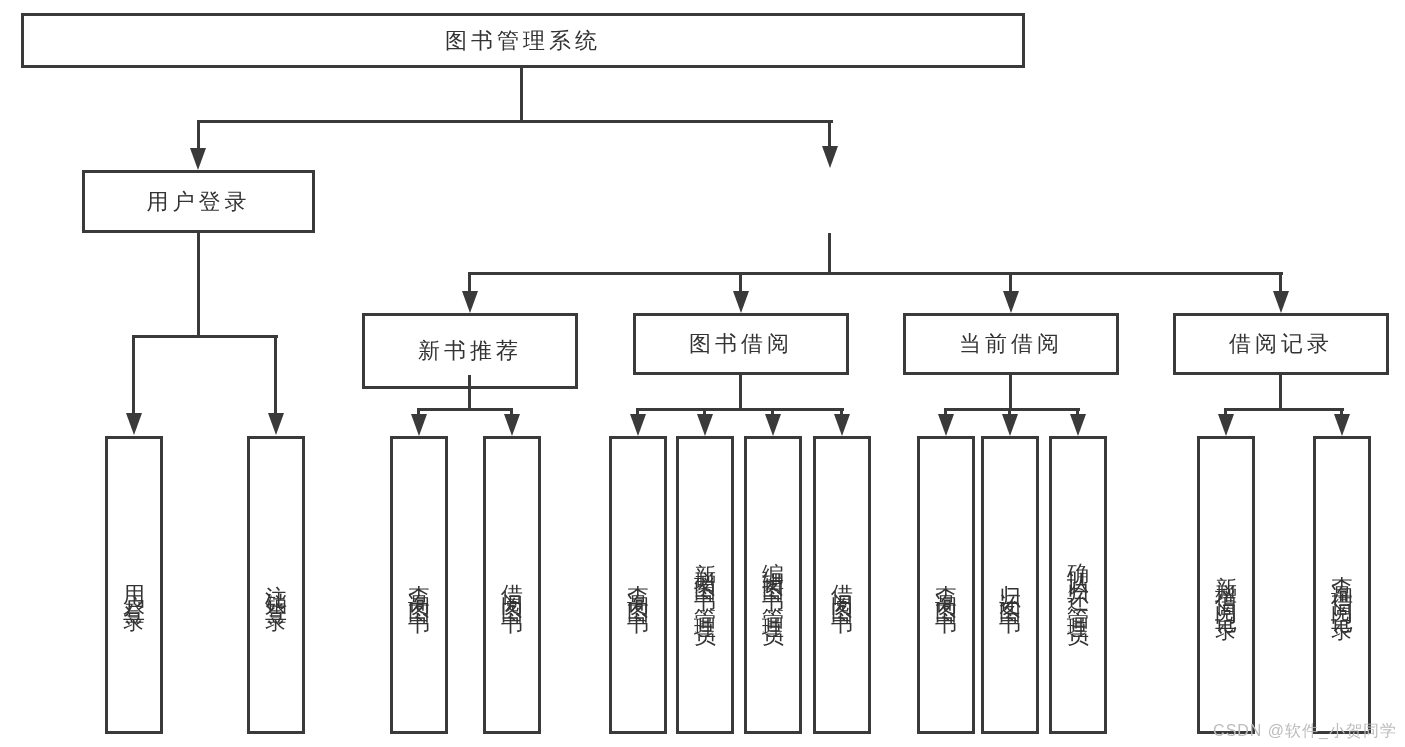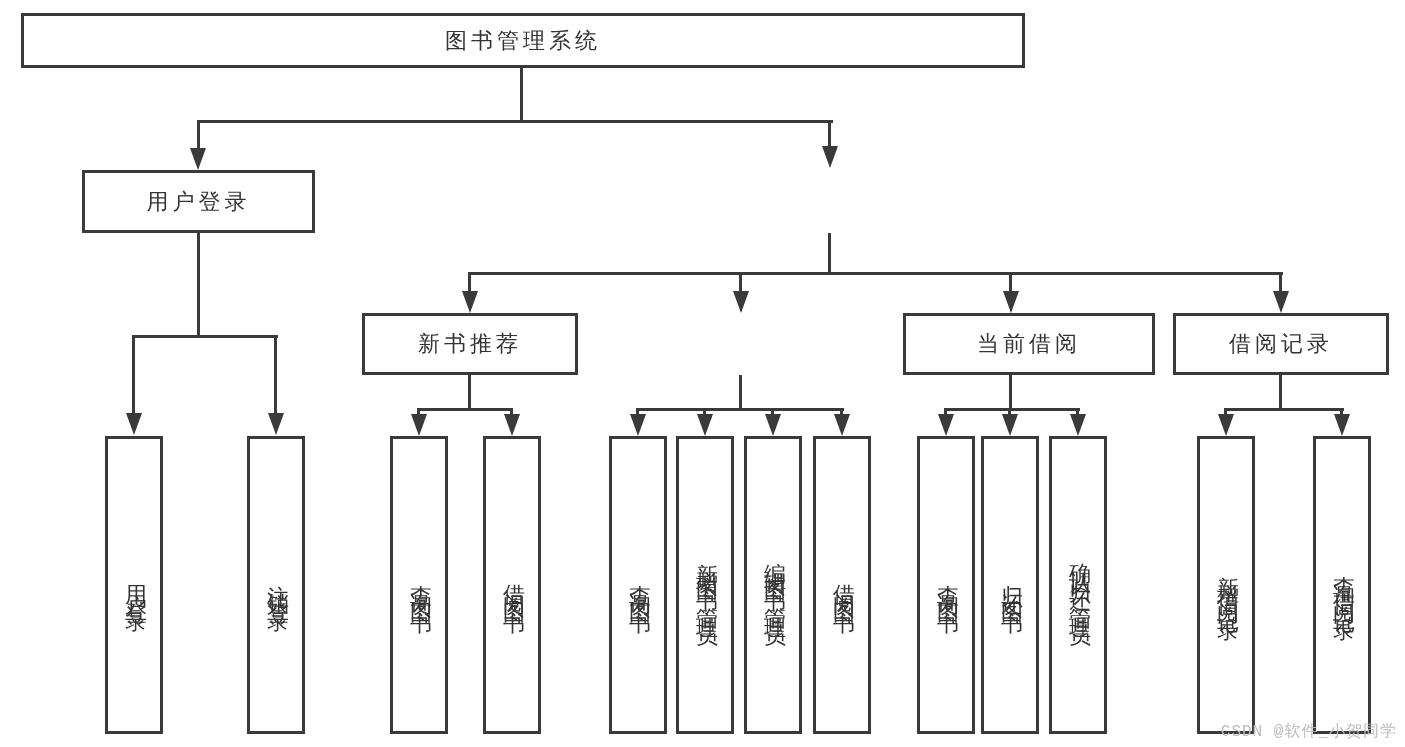--- a/index.html
+++ b/index.html
@@ -2,21 +2,21 @@
 <html><head>
 <meta charset="utf-8">
 <style>
   html,body{margin:0;padding:0;background:#ffffff;}
   #stage{
     position:relative;
     width:1405px;
     height:747px;
     background:#ffffff;
     overflow:hidden;
-    font-family:Liberation Mono, monospace;
+    font-family:Liberation Sans, sans-serif;
   }
   .box{
     position:absolute;
     background:#ffffff;
     border:3px solid #3a3a3a;
     box-sizing:border-box;
     display:flex;
     align-items:center;
     justify-content:center;
     color:#333333;
@@ -87,24 +87,27 @@
   <div class="line" style="left:468px;top:272px;width:815px;height:3px;"></div>
   <div class="line" style="left:468px;top:272px;width:3px;height:22px;"></div>
   <div class="arr" style="left:462px;top:291px;"></div>
   <div class="line" style="left:739px;top:272px;width:3px;height:22px;"></div>
   <div class="arr" style="left:733px;top:291px;"></div>
   <div class="line" style="left:1009px;top:272px;width:3px;height:22px;"></div>
   <div class="arr" style="left:1003px;top:291px;"></div>
   <div class="line" style="left:1279px;top:272px;width:3px;height:22px;"></div>
   <div class="arr" style="left:1273px;top:291px;"></div>
 
-  <div class="box" style="left:362px;top:313px;width:216px;height:62px;">
+  <div class="box" style="left:362px;top:313px;width:216px;height:76px;">
     <span class="hlabel">新书推荐</span>
   </div>
-  <div class="box" style="left:903px;top:313px;width:252px;height:62px;">
+  <div class="box" style="left:633px;top:313px;width:216px;height:62px;">
+    <span class="hlabel">图书借阅</span>
+  </div>
+  <div class="box" style="left:903px;top:313px;width:216px;height:62px;">
     <span class="hlabel">当前借阅</span>
   </div>
   <div class="box" style="left:1173px;top:313px;width:216px;height:62px;">
     <span class="hlabel">借阅记录</span>
   </div>
 
   <div class="line" style="left:468px;top:375px;width:3px;height:33px;"></div>
   <div class="line" style="left:417px;top:408px;width:96px;height:3px;"></div>
   <div class="line" style="left:417px;top:408px;width:3px;height:10px;"></div>
   <div class="arr" style="left:411px;top:414px;"></div>

